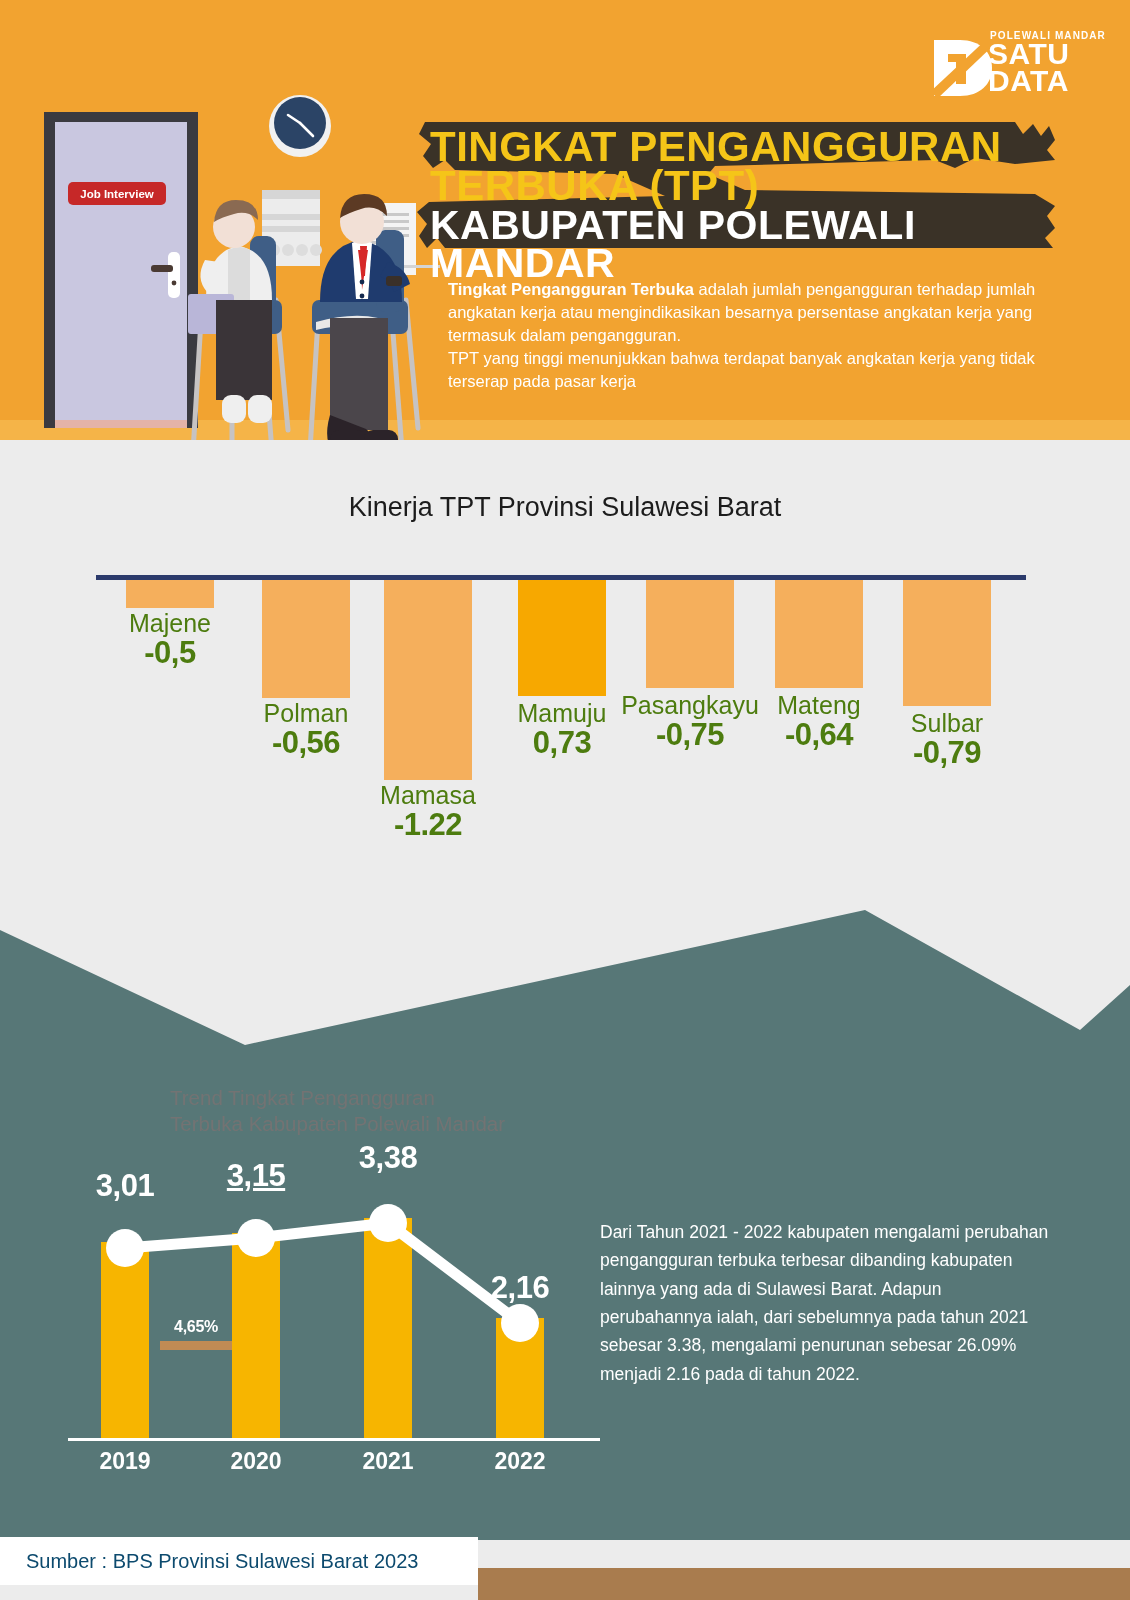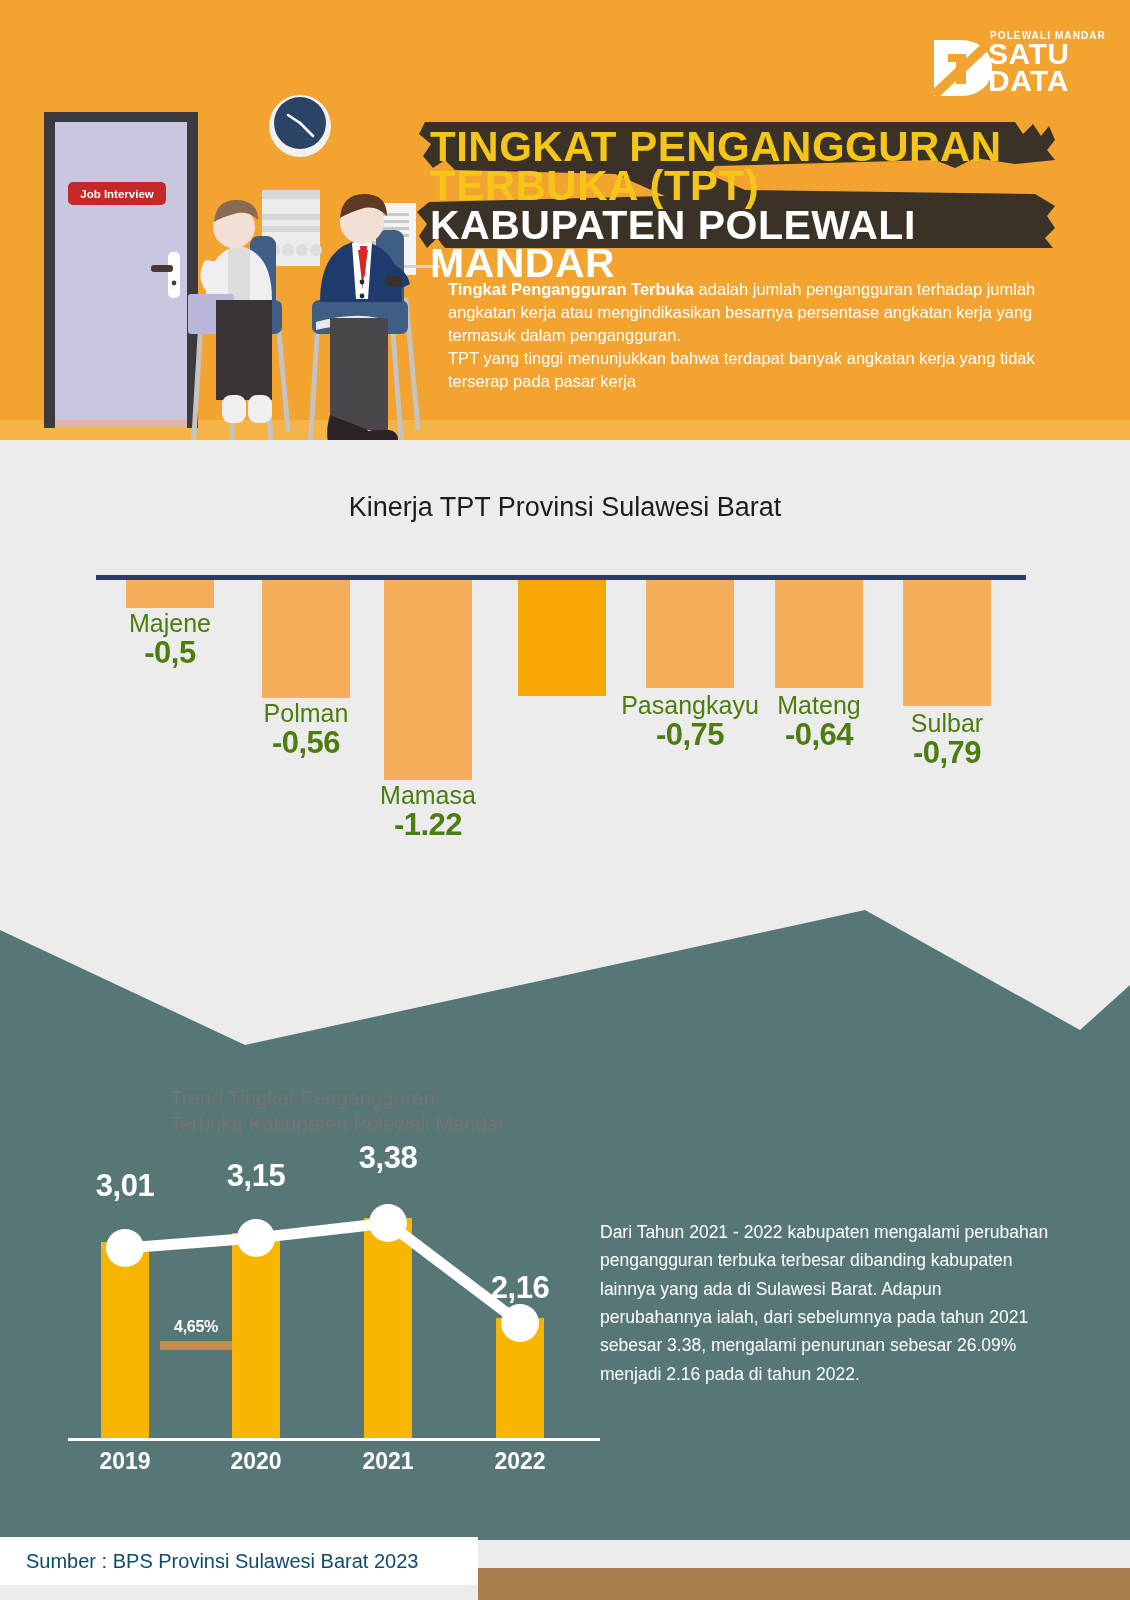--- a/index.html
+++ b/index.html
@@ -260,20 +260,24 @@
       <span class="vl">-0,5</span>
     </div>
     <div class="blabel" style="left:234px;top:126px;width:144px;">
       <span class="nm">Polman</span>
       <span class="vl">-0,56</span>
     </div>
     <div class="blabel" style="left:356px;top:208px;width:144px;">
       <span class="nm">Mamasa</span>
       <span class="vl">-1.22</span>
     </div>
+    <div class="blabel" style="left:492px;top:126px;width:140px;">
+      <span class="nm">Mamuju</span>
+      <span class="vl">0,73</span>
+    </div>
     <div class="blabel" style="left:614px;top:118px;width:152px;">
       <span class="nm">Pasangkayu</span>
       <span class="vl">-0,75</span>
     </div>
     <div class="blabel" style="left:748px;top:118px;width:142px;">
       <span class="nm">Mateng</span>
       <span class="vl">-0,64</span>
     </div>
     <div class="blabel" style="left:876px;top:136px;width:142px;">
       <span class="nm">Sulbar</span>
@@ -302,21 +306,21 @@
     <svg width="620" height="300" viewBox="0 0 620 300" style="position:absolute;left:0;top:0;">
       <polyline points="125,68 256,58 388,43 520,143" fill="none" stroke="#FFFFFF" stroke-width="11" stroke-linejoin="round" stroke-linecap="round"></polyline>
       <circle cx="125" cy="68" r="19" fill="#FFFFFF"></circle>
       <circle cx="256" cy="58" r="19" fill="#FFFFFF"></circle>
       <circle cx="388" cy="43" r="19" fill="#FFFFFF"></circle>
       <circle cx="520" cy="143" r="19" fill="#FFFFFF"></circle>
     </svg>
   </div>
 
   <div class="v2" style="left:65px;top:1168px;width:120px;">3,01</div>
-  <div class="v2" style="left:196px;top:1158px;width:120px;">3,15</div>
+  <div class="v2" style="left:196px;top:1158px;width:120px;text-decoration:underline;">3,15</div>
   <div class="v2" style="left:328px;top:1140px;width:120px;">3,38</div>
   <div class="v2" style="left:460px;top:1270px;width:120px;">2,16</div>
 
   <div class="pctbox">
     <div class="pt">4,65%</div>
     <div class="pb"></div>
   </div>
 
   <div class="axis2"></div>
   <div class="yr" style="left:65px;">2019</div>

